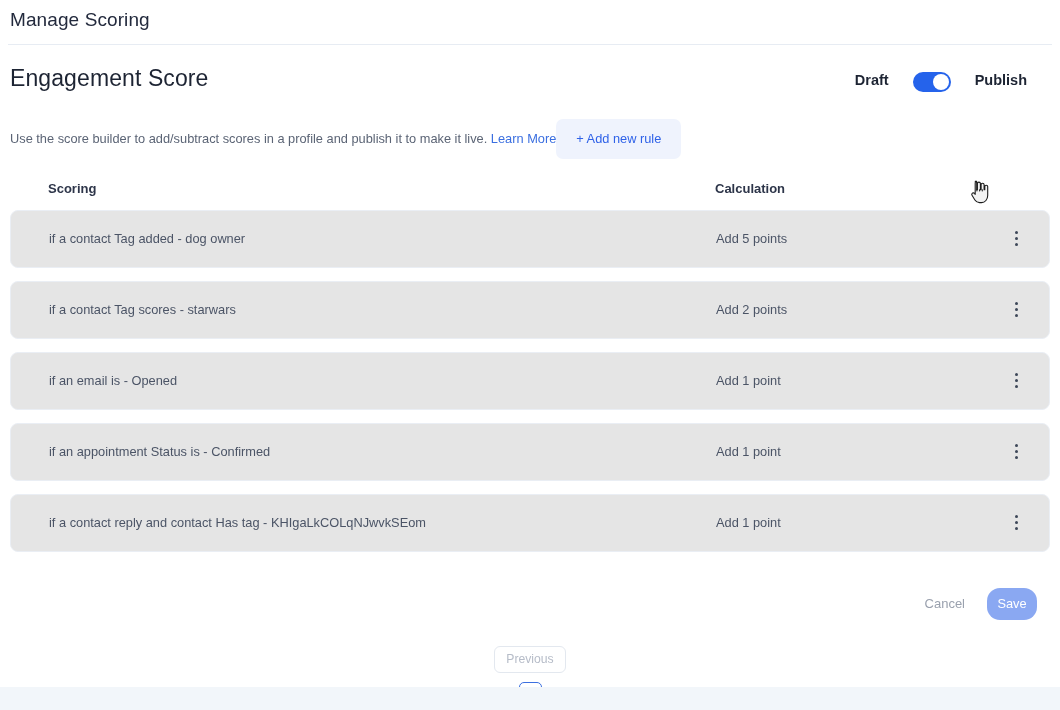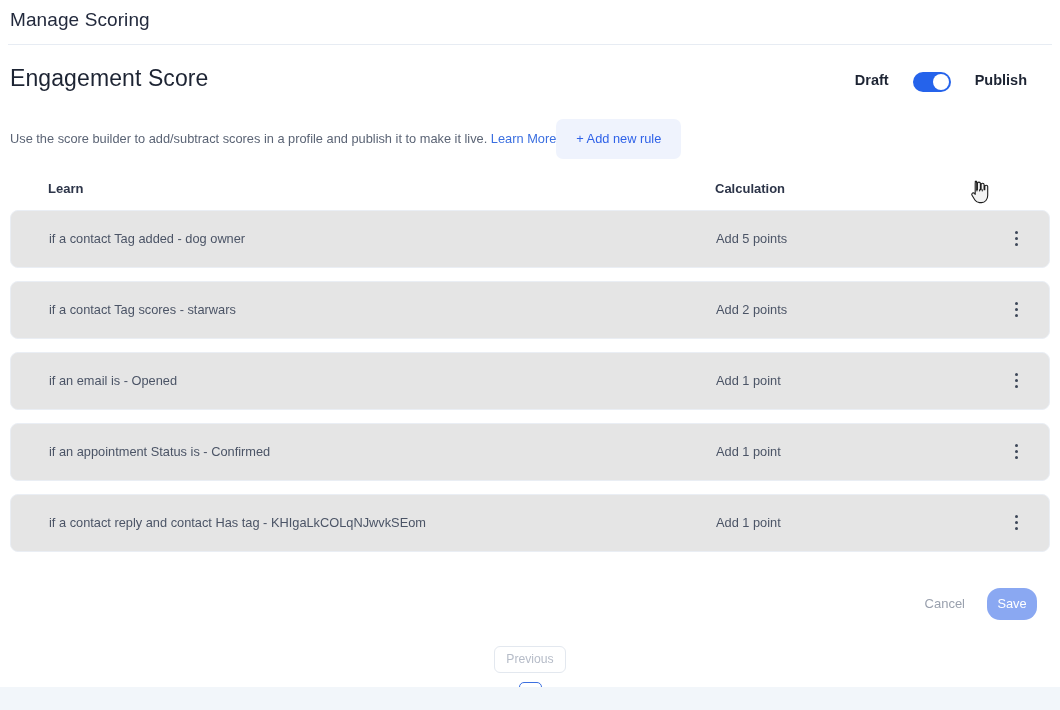--- a/index.html
+++ b/index.html
@@ -302,21 +302,21 @@
   <div class="subline-row">
     <div class="subline">
       <span>Use the score builder to add/subtract scores in a profile and publish it to make it live.</span>
       <a href="#">Learn More</a>
     </div>
     <button class="add-rule-btn">+ Add new rule</button>
   </div>
 
   <div class="table">
     <div class="thead">
-      <div class="th th-action">Learn</div>
+      <div class="th th-action">Scoring</div>
       <div class="th th-calc">Calculation</div>
     </div>
 
     <div class="row">
       <div class="cell-action">if a contact Tag added - dog owner</div>
       <div class="cell-calc">Add 5 points</div>
       <div class="cell-menu">
         <div class="kebab">
             <span></span>
             <span></span>

